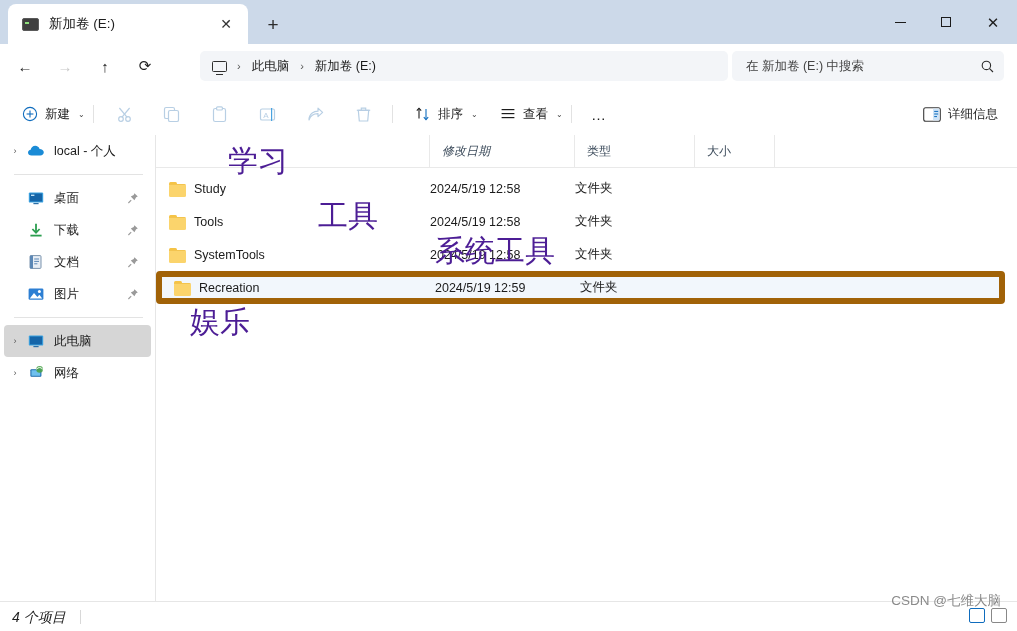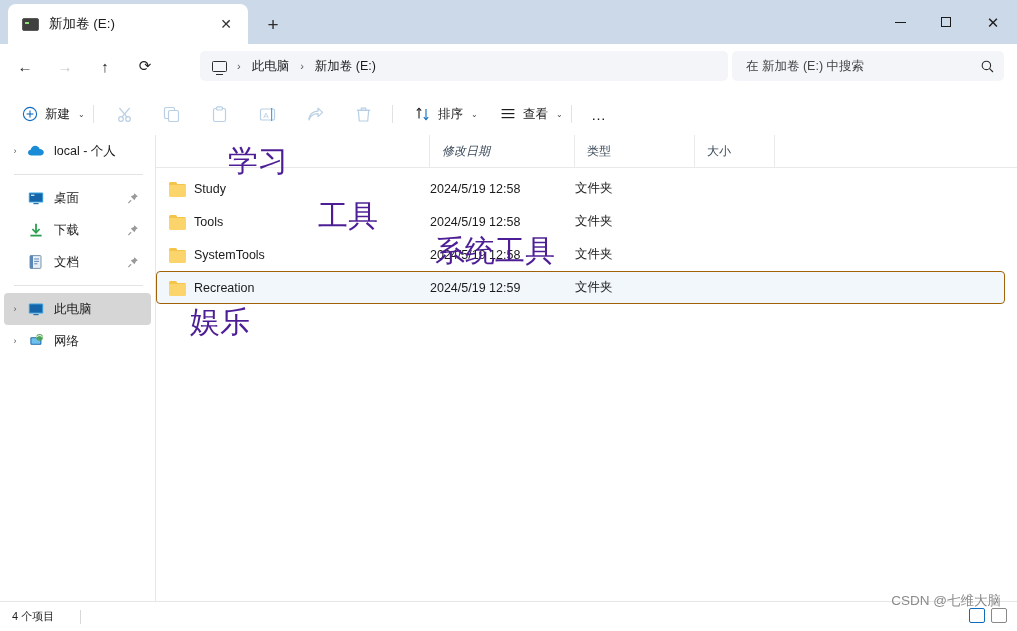--- a/index.html
+++ b/index.html
@@ -237,21 +237,21 @@
     position: relative;
     height: 33px;
     display: flex; align-items: center;
     margin: 0 12px 0 0;
     font-size: 12.5px; color: #1b1b1b;
     border: 1px solid transparent;
     border-radius: 4px;
   }
   .row.selected {
     background: #f2f7fc;
-    border: 1px solid #a16207;
+    border: 6px solid #a16207;
   }
   .cell-name {
     position: absolute; left: 12px;
     display:flex; align-items:center; gap:8px;
   }
   .cell-date { position: absolute; left: 273px; }
   .cell-type { position: absolute; left: 418px; }
   .cell-size { position: absolute; left: 538px; }
   .folder-ico { width: 17px; height: 14px; position: relative; flex:0 0 17px; }
   .folder-ico::before {
@@ -269,21 +269,21 @@
   
   .statusbar {
     position: absolute; bottom: 0; left: 0;
     width: 1017px; height: 30px;
     border-top: 1px solid #e6e6e6;
     background:#ffffff;
     z-index: 20;
   }
   .status-count {
     position:absolute; left: 12px; top: 7px;
-    font-size: 11px; color: #1f1f1f;
+    font-size: 14px; color: #1f1f1f; font-style: italic;
   }
   .status-sep {
     position:absolute; left: 80px; top: 8px;
     width: 1px; height: 14px; background: #d8d8d8;
   }
   .view-toggles {
     position:absolute; right: 10px; top: 6px;
     display:flex; gap: 6px;
   }
   .vt { width: 16px; height: 15px; border: 1.4px solid #888; border-radius: 2px; }
@@ -509,20 +509,32 @@
       <span>查看</span>
       <span class="chev">⌄</span>
     </div>
 
     <div class="cmd-sep" style="left:571px"></div>
 
     <div class="cmd" style="left:583px">
       <span style="font-size:15px;letter-spacing:1px;">…</span>
     </div>
 
+    <div class="cmd" style="left:915px">
+      <span>
+        <svg width="18" height="15" viewBox="0 0 18 15">
+          <rect x="0.7" y="0.7" width="16.6" height="13.6" rx="2" fill="none" stroke="#3a3a3a" stroke-width="1.1"></rect>
+          <rect x="10" y="1.6" width="6.4" height="11.8" fill="#cfe4f7"></rect>
+          <line x1="11.2" y1="4.4" x2="15.2" y2="4.4" stroke="#0f6cbd" stroke-width="1"></line>
+          <line x1="11.2" y1="7" x2="15.2" y2="7" stroke="#0f6cbd" stroke-width="1"></line>
+          <line x1="11.2" y1="9.6" x2="14" y2="9.6" stroke="#0f6cbd" stroke-width="1"></line>
+        </svg>
+      </span>
+      <span>详细信息</span>
+    </div>
   </div>
 
   <div class="sidebar" id="sidebar">
       <div class="side-item">
         <span class="side-chev">›</span>
         <span class="side-ico">
           <svg width="18" height="16" viewBox="0 0 18 16">
             <path d="M4.6 12.6 C2.4 12.6 1 11.3 1 9.6 C1 8.1 2.2 6.9 3.7 6.8 C4 4.5 5.9 2.8 8.3 2.8 C10.3 2.8 12 4.1 12.6 5.9 C14.8 5.9 16.8 7.4 16.8 9.3 C16.8 11.1 15.3 12.6 13.3 12.6 Z" fill="#1a8bd6"></path>
           </svg>
         </span>
@@ -570,20 +582,37 @@
         <span class="side-ico">
           <svg width="18" height="16" viewBox="0 0 18 16">
             <rect x="3" y="1.6" width="11" height="12.8" rx="1" fill="#e8eef5" stroke="#7a93ad" stroke-width="1"></rect>
             <rect x="3" y="1.6" width="3" height="12.8" fill="#5b87b5"></rect>
             <line x1="7.2" y1="5" x2="12" y2="5" stroke="#5b87b5" stroke-width="1"></line>
             <line x1="7.2" y1="7.4" x2="12" y2="7.4" stroke="#5b87b5" stroke-width="1"></line>
             <line x1="7.2" y1="9.8" x2="10.4" y2="9.8" stroke="#5b87b5" stroke-width="1"></line>
           </svg>
         </span>
         <span class="side-label">文档</span>
+        <span class="pin">
+          <svg width="12" height="12" viewBox="0 0 12 12">
+            <path d="M7.4 1.2 L10.8 4.6 L9.1 5.3 L7.4 8.2 L3.8 4.6 L6.7 2.9 Z" fill="#9a9a9a"></path>
+            <line x1="4.2" y1="8.2" x2="1.4" y2="11" stroke="#9a9a9a" stroke-width="1.1"></line>
+          </svg>
+        </span>
+      </div>
+      <div class="side-item">
+        <span class="side-chev empty">›</span>
+        <span class="side-ico">
+          <svg width="18" height="16" viewBox="0 0 18 16">
+            <rect x="1.6" y="2.4" width="14.8" height="11.4" rx="1.4" fill="#2d7fd3"></rect>
+            <path d="M2.8 12.6 L7 7 L10.4 11 L12.4 8.8 L15.2 12.6 Z" fill="#ffffff"></path>
+            <circle cx="12.4" cy="5.6" r="1.5" fill="#ffffff"></circle>
+          </svg>
+        </span>
+        <span class="side-label">图片</span>
         <span class="pin">
           <svg width="12" height="12" viewBox="0 0 12 12">
             <path d="M7.4 1.2 L10.8 4.6 L9.1 5.3 L7.4 8.2 L3.8 4.6 L6.7 2.9 Z" fill="#9a9a9a"></path>
             <line x1="4.2" y1="8.2" x2="1.4" y2="11" stroke="#9a9a9a" stroke-width="1.1"></line>
           </svg>
         </span>
       </div>
       <div class="side-divider"></div>
       <div class="side-item selected">
         <span class="side-chev">›</span>

